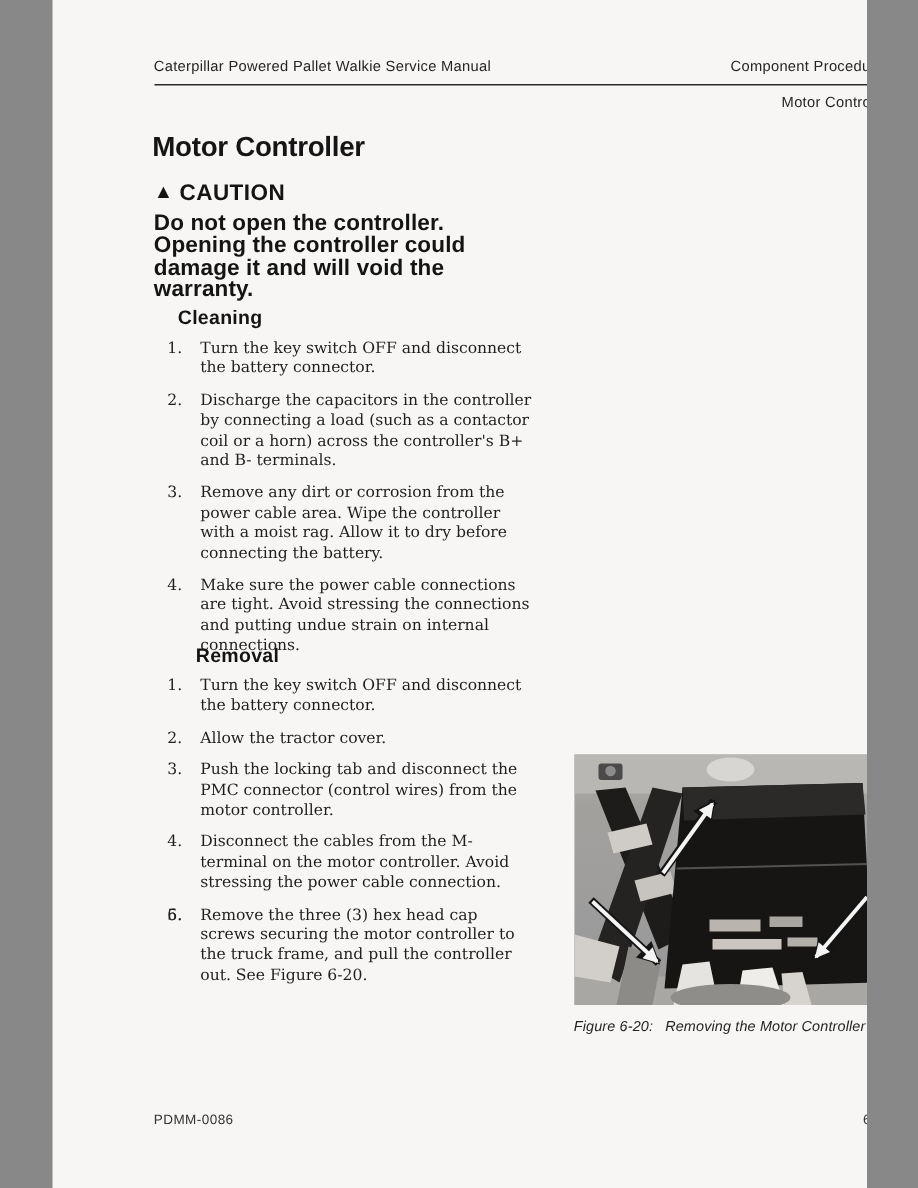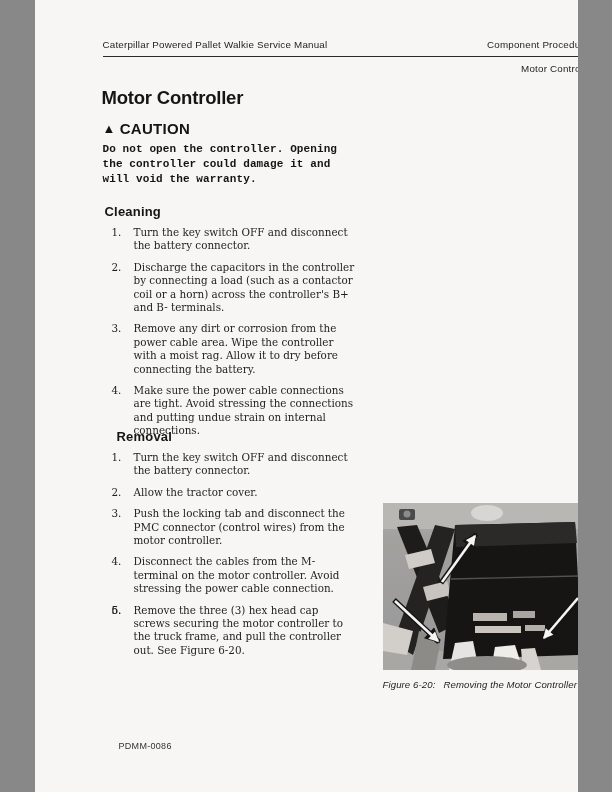--- a/index.html
+++ b/index.html
@@ -34,26 +34,26 @@
   
   .caution{
     position:absolute;left:68px;top:120px;width:248px;
   }
   .caution-title{
     font-weight:bold;font-size:15px;
     letter-spacing:.3px;color:#141414;margin-bottom:5px;
   }
   .caution-title .tri{font-size:13px;position:relative;top:-1px;margin-right:4px;}
   .caution-body{
-    margin:0;font-weight:bold;font-size:11px;line-height:14.8px;
-    color:#141414;letter-spacing:.1px;font-family:Liberation Mono, monospace;
+    margin:0;font-weight:bold;font-size:15px;line-height:14.8px;
+    color:#141414;letter-spacing:.1px;
   }
   
   .sec-heading{
-    position:absolute;left:70px;margin:0;
+    position:absolute;left:84px;margin:0;
     font-size:13px;font-weight:bold;color:#141414;letter-spacing:.2px;
   }
   .sec-heading.cleaning{top:204px;}
   .sec-heading.removal{top:429px;padding-left:12px;}
   .olist{
     position:absolute;left:68px;width:254px;
     font-family:"DejaVu Serif","Liberation Serif",serif;
     font-size:10.4px;line-height:13.4px;color:#1e1e1e;
   }
   .olist.cleaning{top:226px;}
@@ -67,21 +67,21 @@
   .figure svg{display:block;background:#a6a6a6;}
   .fig-caption{
     margin-top:9px;
     font-size:9.6px;font-style:italic;color:#242424;letter-spacing:.1px;
   }
   .fig-caption .cap-label{margin-right:8px;}
   
   .footer{
     position:absolute;left:68px;top:741px;width:492px;
     display:flex;justify-content:space-between;
-    font-size:9px;color:#333;letter-spacing:.3px;margin-left:16px;
+    font-size:9px;color:#333;letter-spacing:.3px;
   }
 </style>
 </head>
 <body>
 
 <div class="page">
 
   <div class="hdr-row">
     <span>Caterpillar Powered Pallet Walkie Service Manual</span>
     <span>Component Procedures</span>

